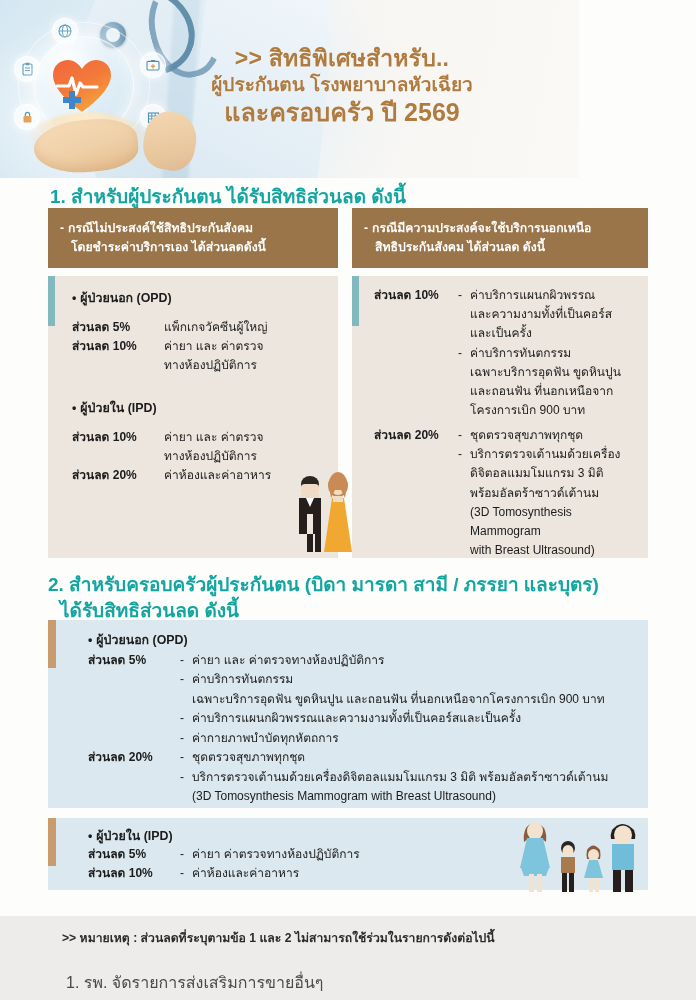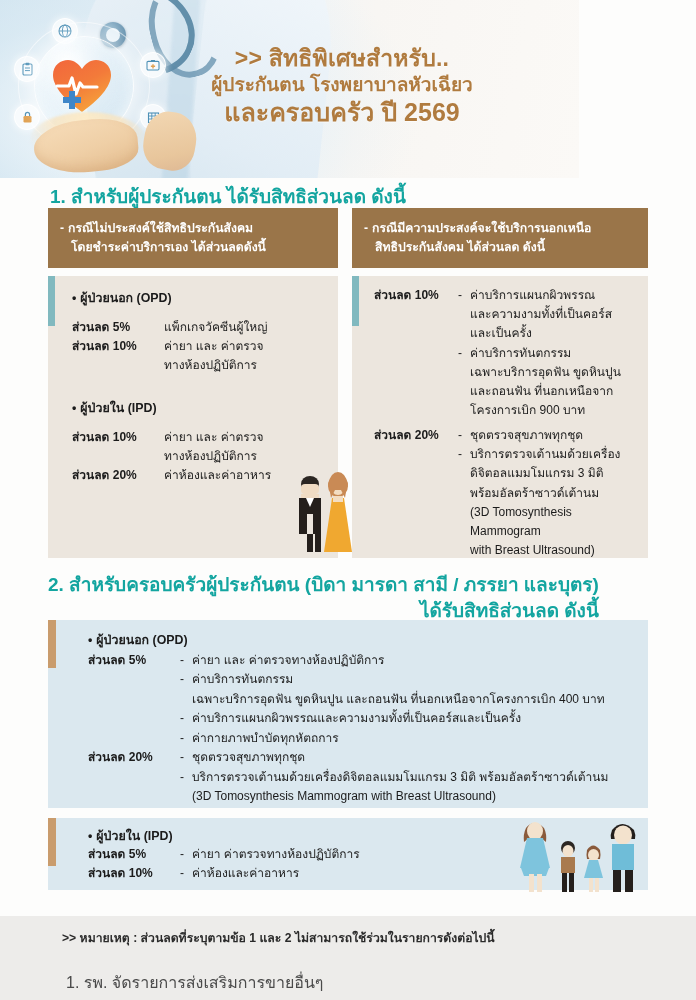--- a/index.html
+++ b/index.html
@@ -424,42 +424,42 @@
       <ellipse cx="46" cy="14" rx="10" ry="11" fill="#c98a55"></ellipse>
       <ellipse cx="46" cy="15" rx="7" ry="8" fill="#f3ddc2"></ellipse>
       <path d="M36 12 q3 -12 10 -12 q7 0 10 12 q-2 6 -3 14 l-4 -8 h-6 l-4 8 q-1 -8 -3 -14 z" fill="#c98a55"></path>
       <path d="M40 26 h12 l8 54 h-28 z" fill="#f0a830"></path>
       <rect x="41" y="24" width="10" height="6" fill="#f3ddc2"></rect>
     </svg>
   </div>
 
   <div class="sec-heading sec2-heading">
     <div>2. สำหรับครอบครัวผู้ประกันตน (บิดา มารดา สามี / ภรรยา และบุตร)</div>
-    <div style="padding-left:12px;text-align:right;">ได้รับสิทธิส่วนลด ดังนี้</div>
+    <div style="padding-left:12px;">ได้รับสิทธิส่วนลด ดังนี้</div>
   </div>
 
   <div class="p2 p2-opd">
     <div class="p2-accent"></div>
     <div class="p2-inner">
       <div class="blk-title" style="margin-bottom:2px;">
         <span class="disc">•</span><span>ผู้ป่วยนอก (OPD)</span>
       </div>
 
       <div class="p2-row">
         <div class="lbl">ส่วนลด 5%</div>
         <div class="items">
           <div class="bul">
             <span class="dash">-</span>
             <span class="txt">ค่ายา และ ค่าตรวจทางห้องปฏิบัติการ</span>
           </div>
           <div class="bul">
             <span class="dash">-</span>
             <span class="txt">
               <span>ค่าบริการทันตกรรม</span><br>
-              <span>เฉพาะบริการอุดฟัน ขูดหินปูน และถอนฟัน ที่นอกเหนือจากโครงการเบิก 400 บาท</span>
+              <span>เฉพาะบริการอุดฟัน ขูดหินปูน และถอนฟัน ที่นอกเหนือจากโครงการเบิก 900 บาท</span>
             </span>
           </div>
           <div class="bul">
             <span class="dash">-</span>
             <span class="txt">ค่าบริการแผนกผิวพรรณและความงามทั้งที่เป็นคอร์สและเป็นครั้ง</span>
           </div>
           <div class="bul">
             <span class="dash">-</span>
             <span class="txt">ค่ากายภาพบำบัดทุกหัตถการ</span>
           </div>

